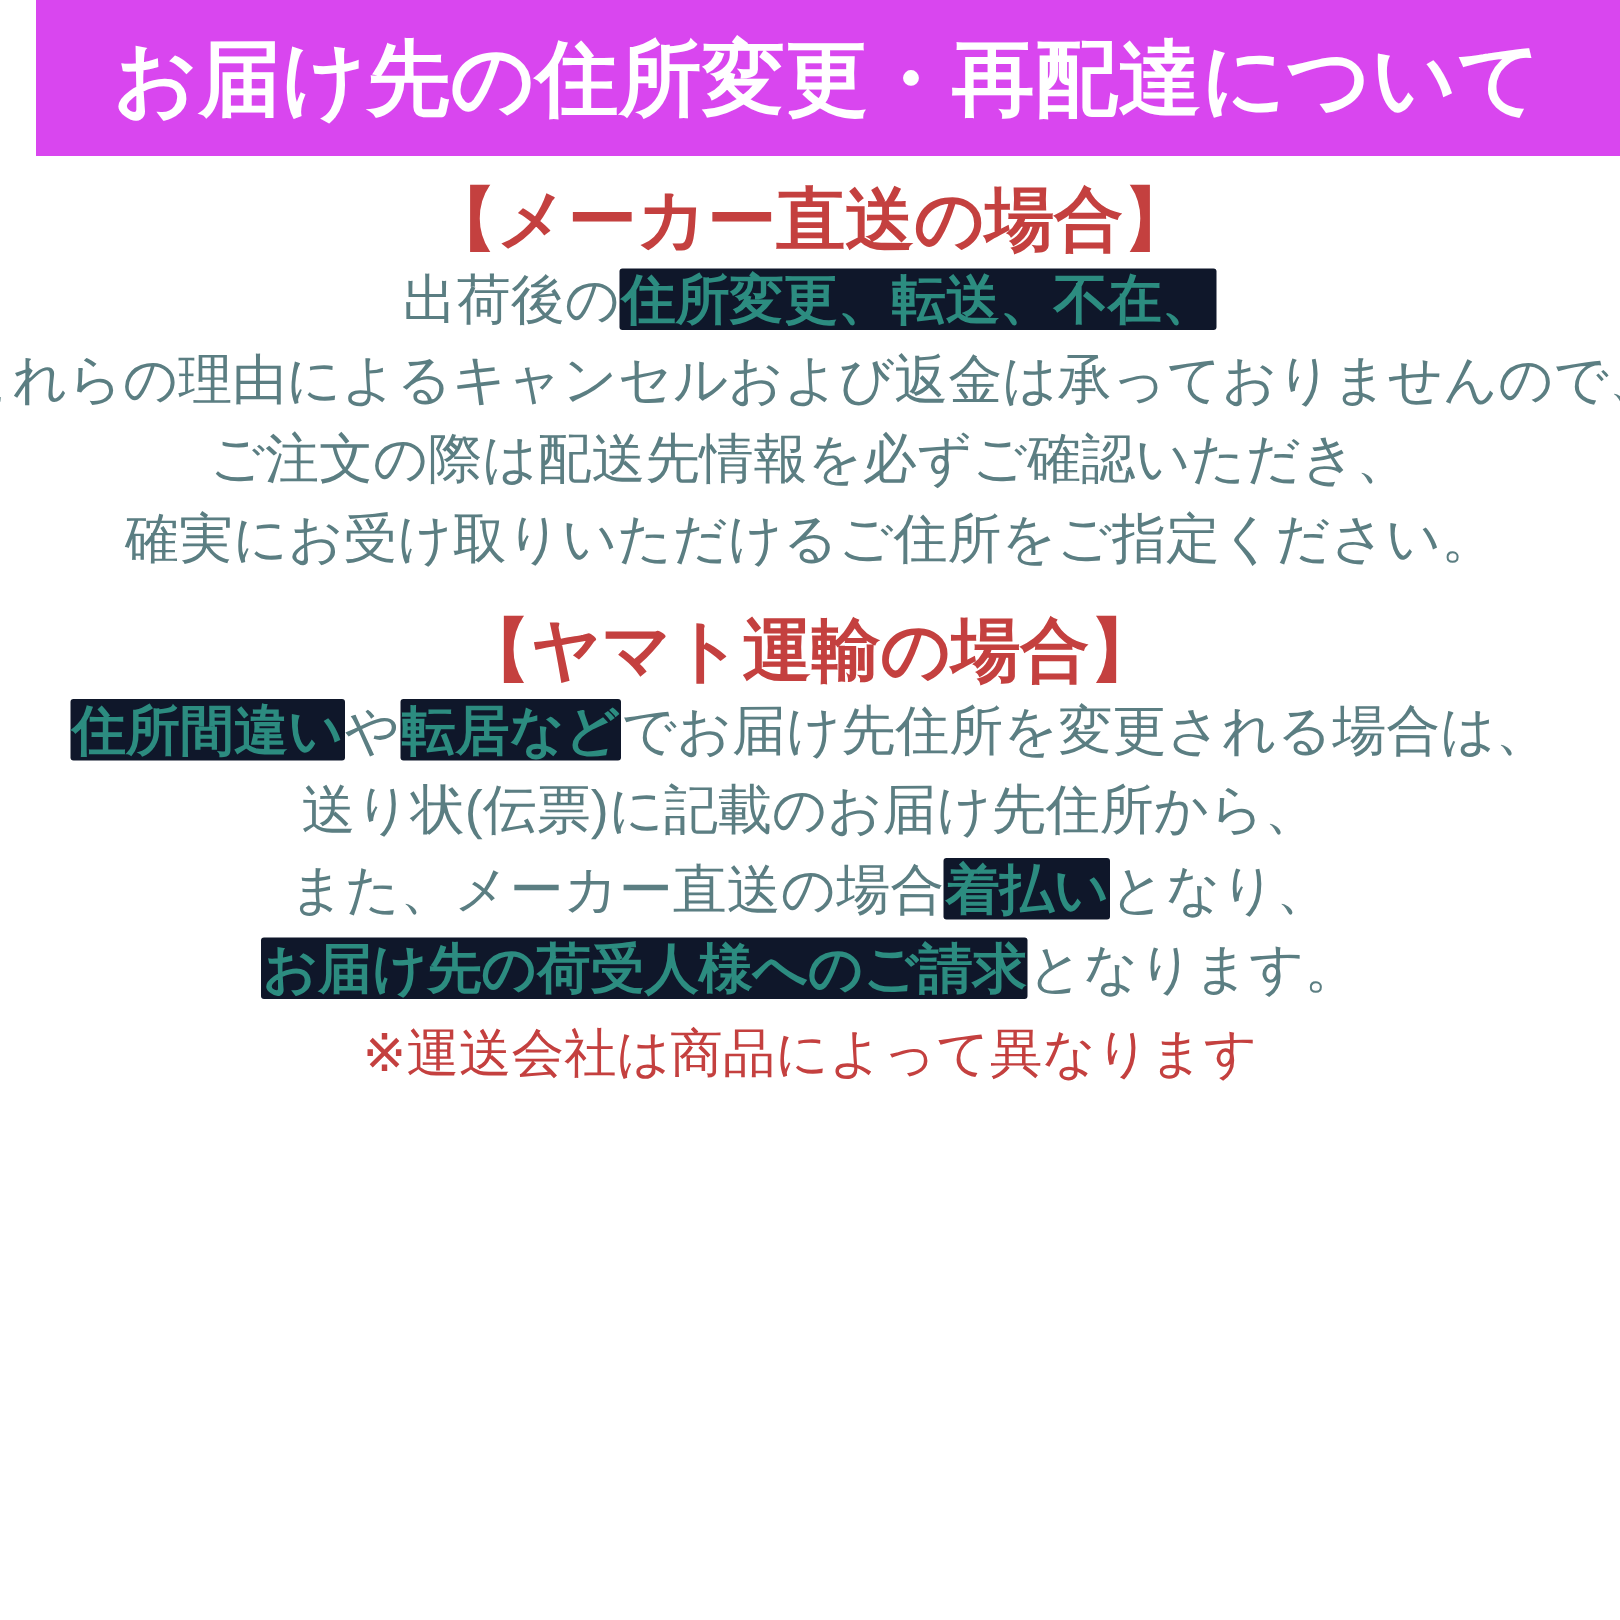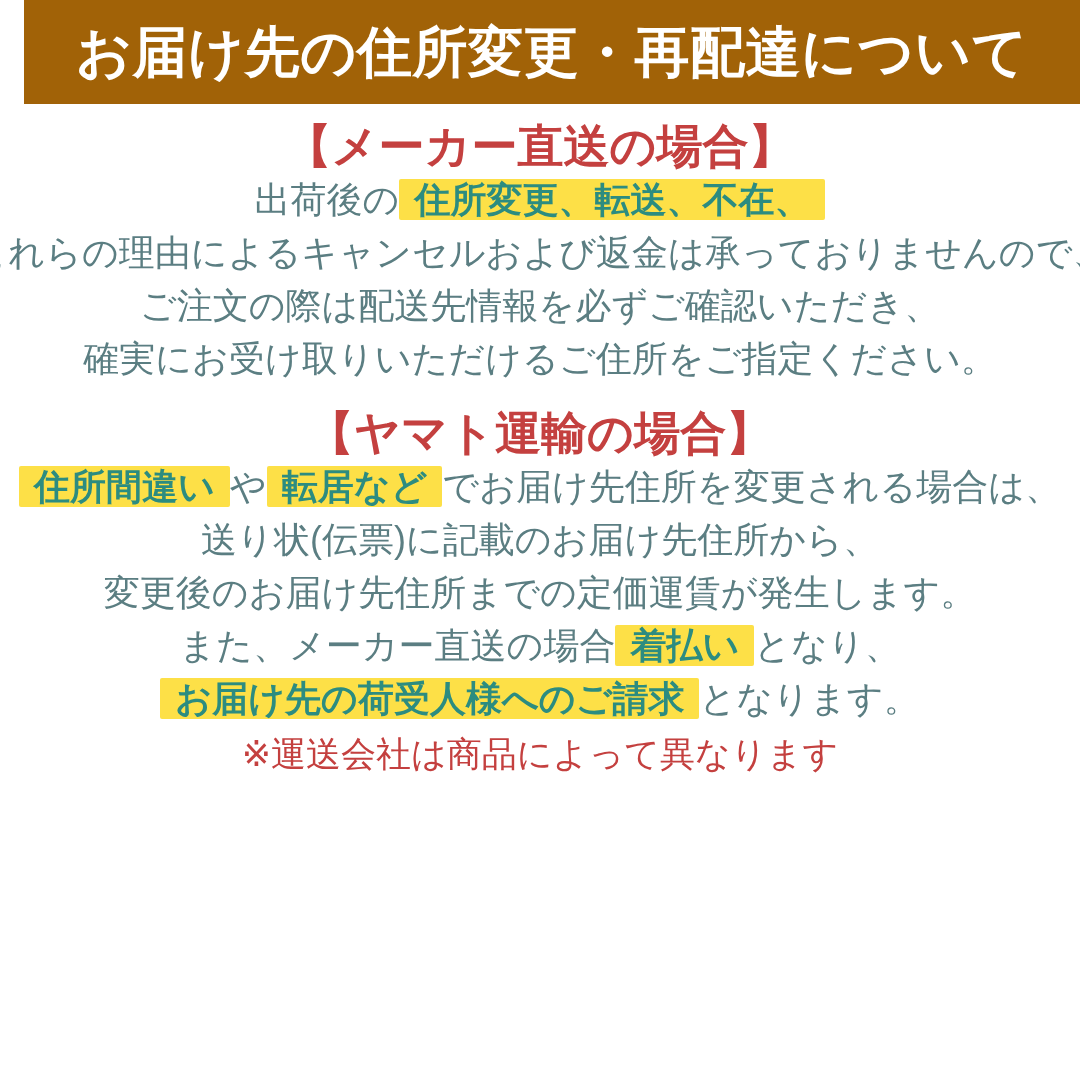--- a/index.html
+++ b/index.html
@@ -15,21 +15,21 @@
   }
   .page {
     width: 1080px;
     height: 1080px;
     position: relative;
     display: flex;
     flex-direction: column;
   }
   
   .header {
-    background: #a16207;
+    background: #d946ef;
     height: 104px;
     min-height: 104px;
     display: flex;
     align-items: center;
     justify-content: center;
     margin-left: 24px;
   }
   .header-title {
     color: #ffffff;
     font-size: 55px;
@@ -64,22 +64,22 @@
     text-align: center;
     line-height: 1.30;
     white-space: nowrap;
     margin: 3px 0;
   }
   .teal {
     color: #2c8c80;
     font-weight: bold;
   }
   .hl {
-    background: #fde047;
-    padding: 0 15px;
+    background: #0f172a;
+    padding: 0 1px;
     border-radius: 2px;
   }
   .note {
     color: #c4403f;
     font-size: 35px;
     font-weight: normal;
     text-align: center;
     white-space: nowrap;
     margin-top: 6px;
   }
@@ -103,21 +103,20 @@
         <div class="line"><span>これらの理由によるキャンセルおよび返金は承っておりませんので、</span></div>
         <div class="line"><span>ご注文の際は配送先情報を必ずご確認いただき、</span></div>
         <div class="line"><span>確実にお受け取りいただけるご住所をご指定ください。</span></div>
       </div>
 
     <div class="section-title second">【ヤマト運輸の場合】</div>
 
     <div class="block" id="sec1">
         <div class="line"><span class="teal hl">住所間違い</span><span>や</span><span class="teal hl">転居など</span><span>でお届け先住所を変更される場合は、</span></div>
         <div class="line"><span>送り状(伝票)に記載のお届け先住所から、</span></div>
-        <div class="line"><span>変更後のお届け先住所までの定価運賃が発生します。</span></div>
         <div class="line"><span>また、メーカー直送の場合</span><span class="teal hl">着払い</span><span>となり、</span></div>
         <div class="line"><span class="teal hl">お届け先の荷受人様へのご請求</span><span>となります。</span></div>
       </div>
 
     <div class="note">※運送会社は商品によって異なります</div>
 
   </div>
 </div>
 
 </body></html>

